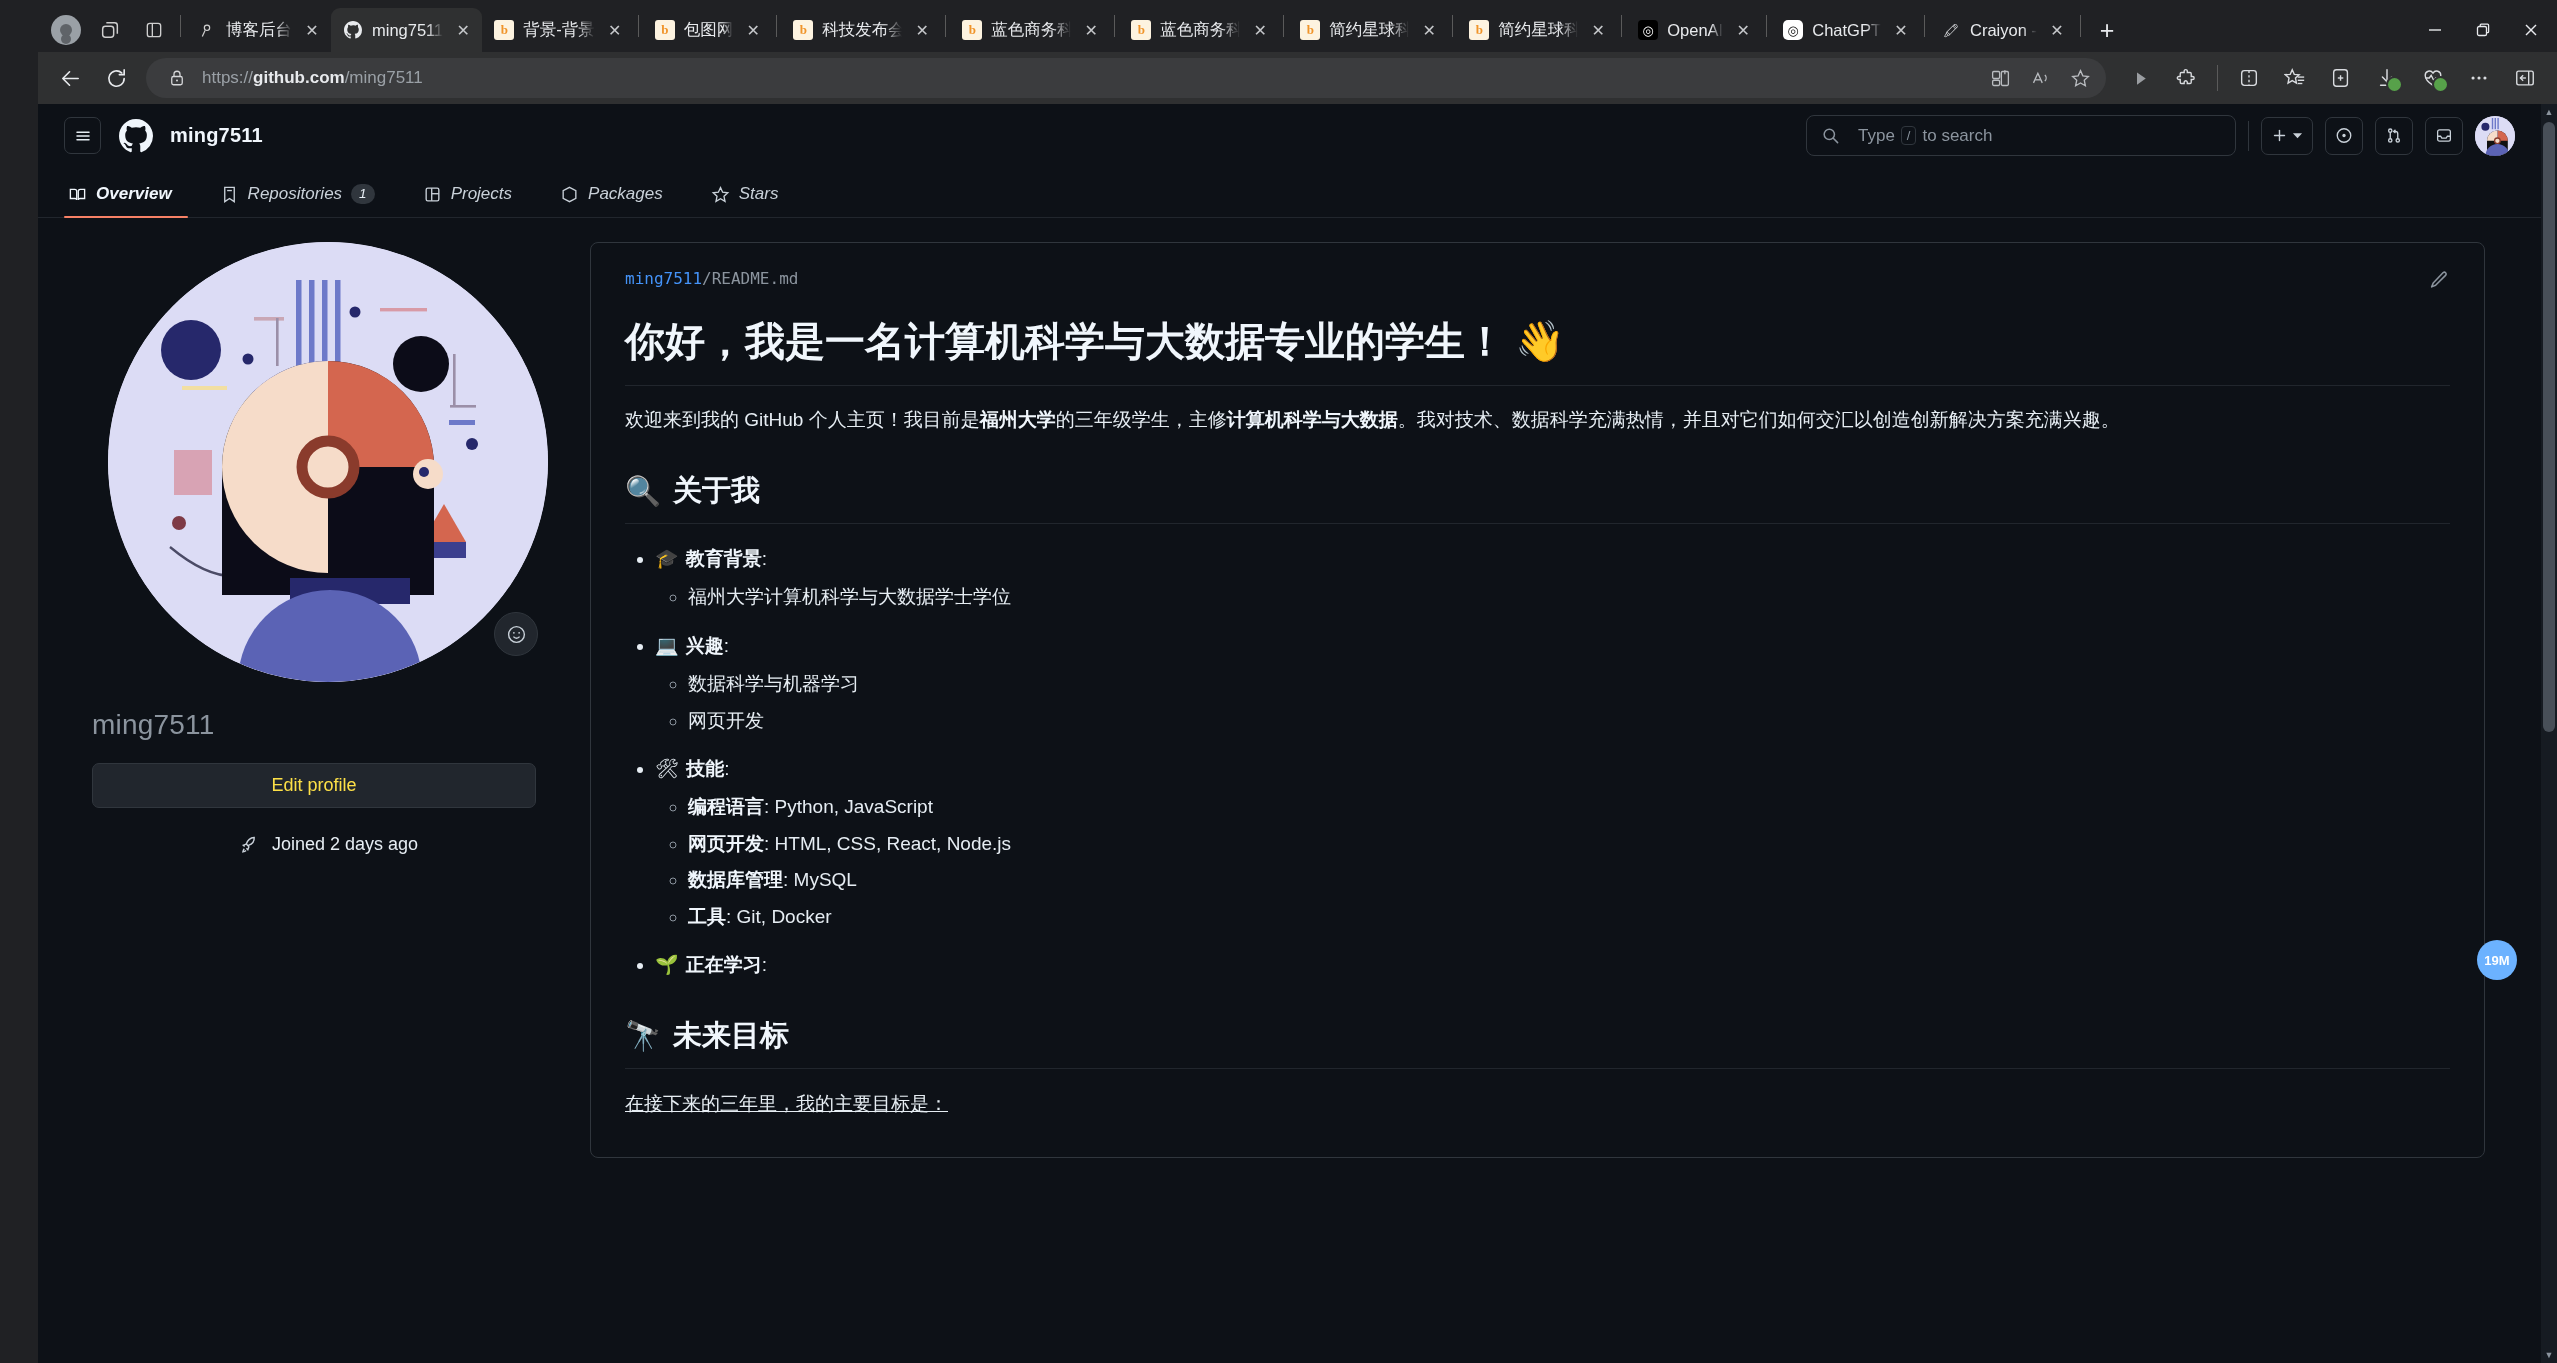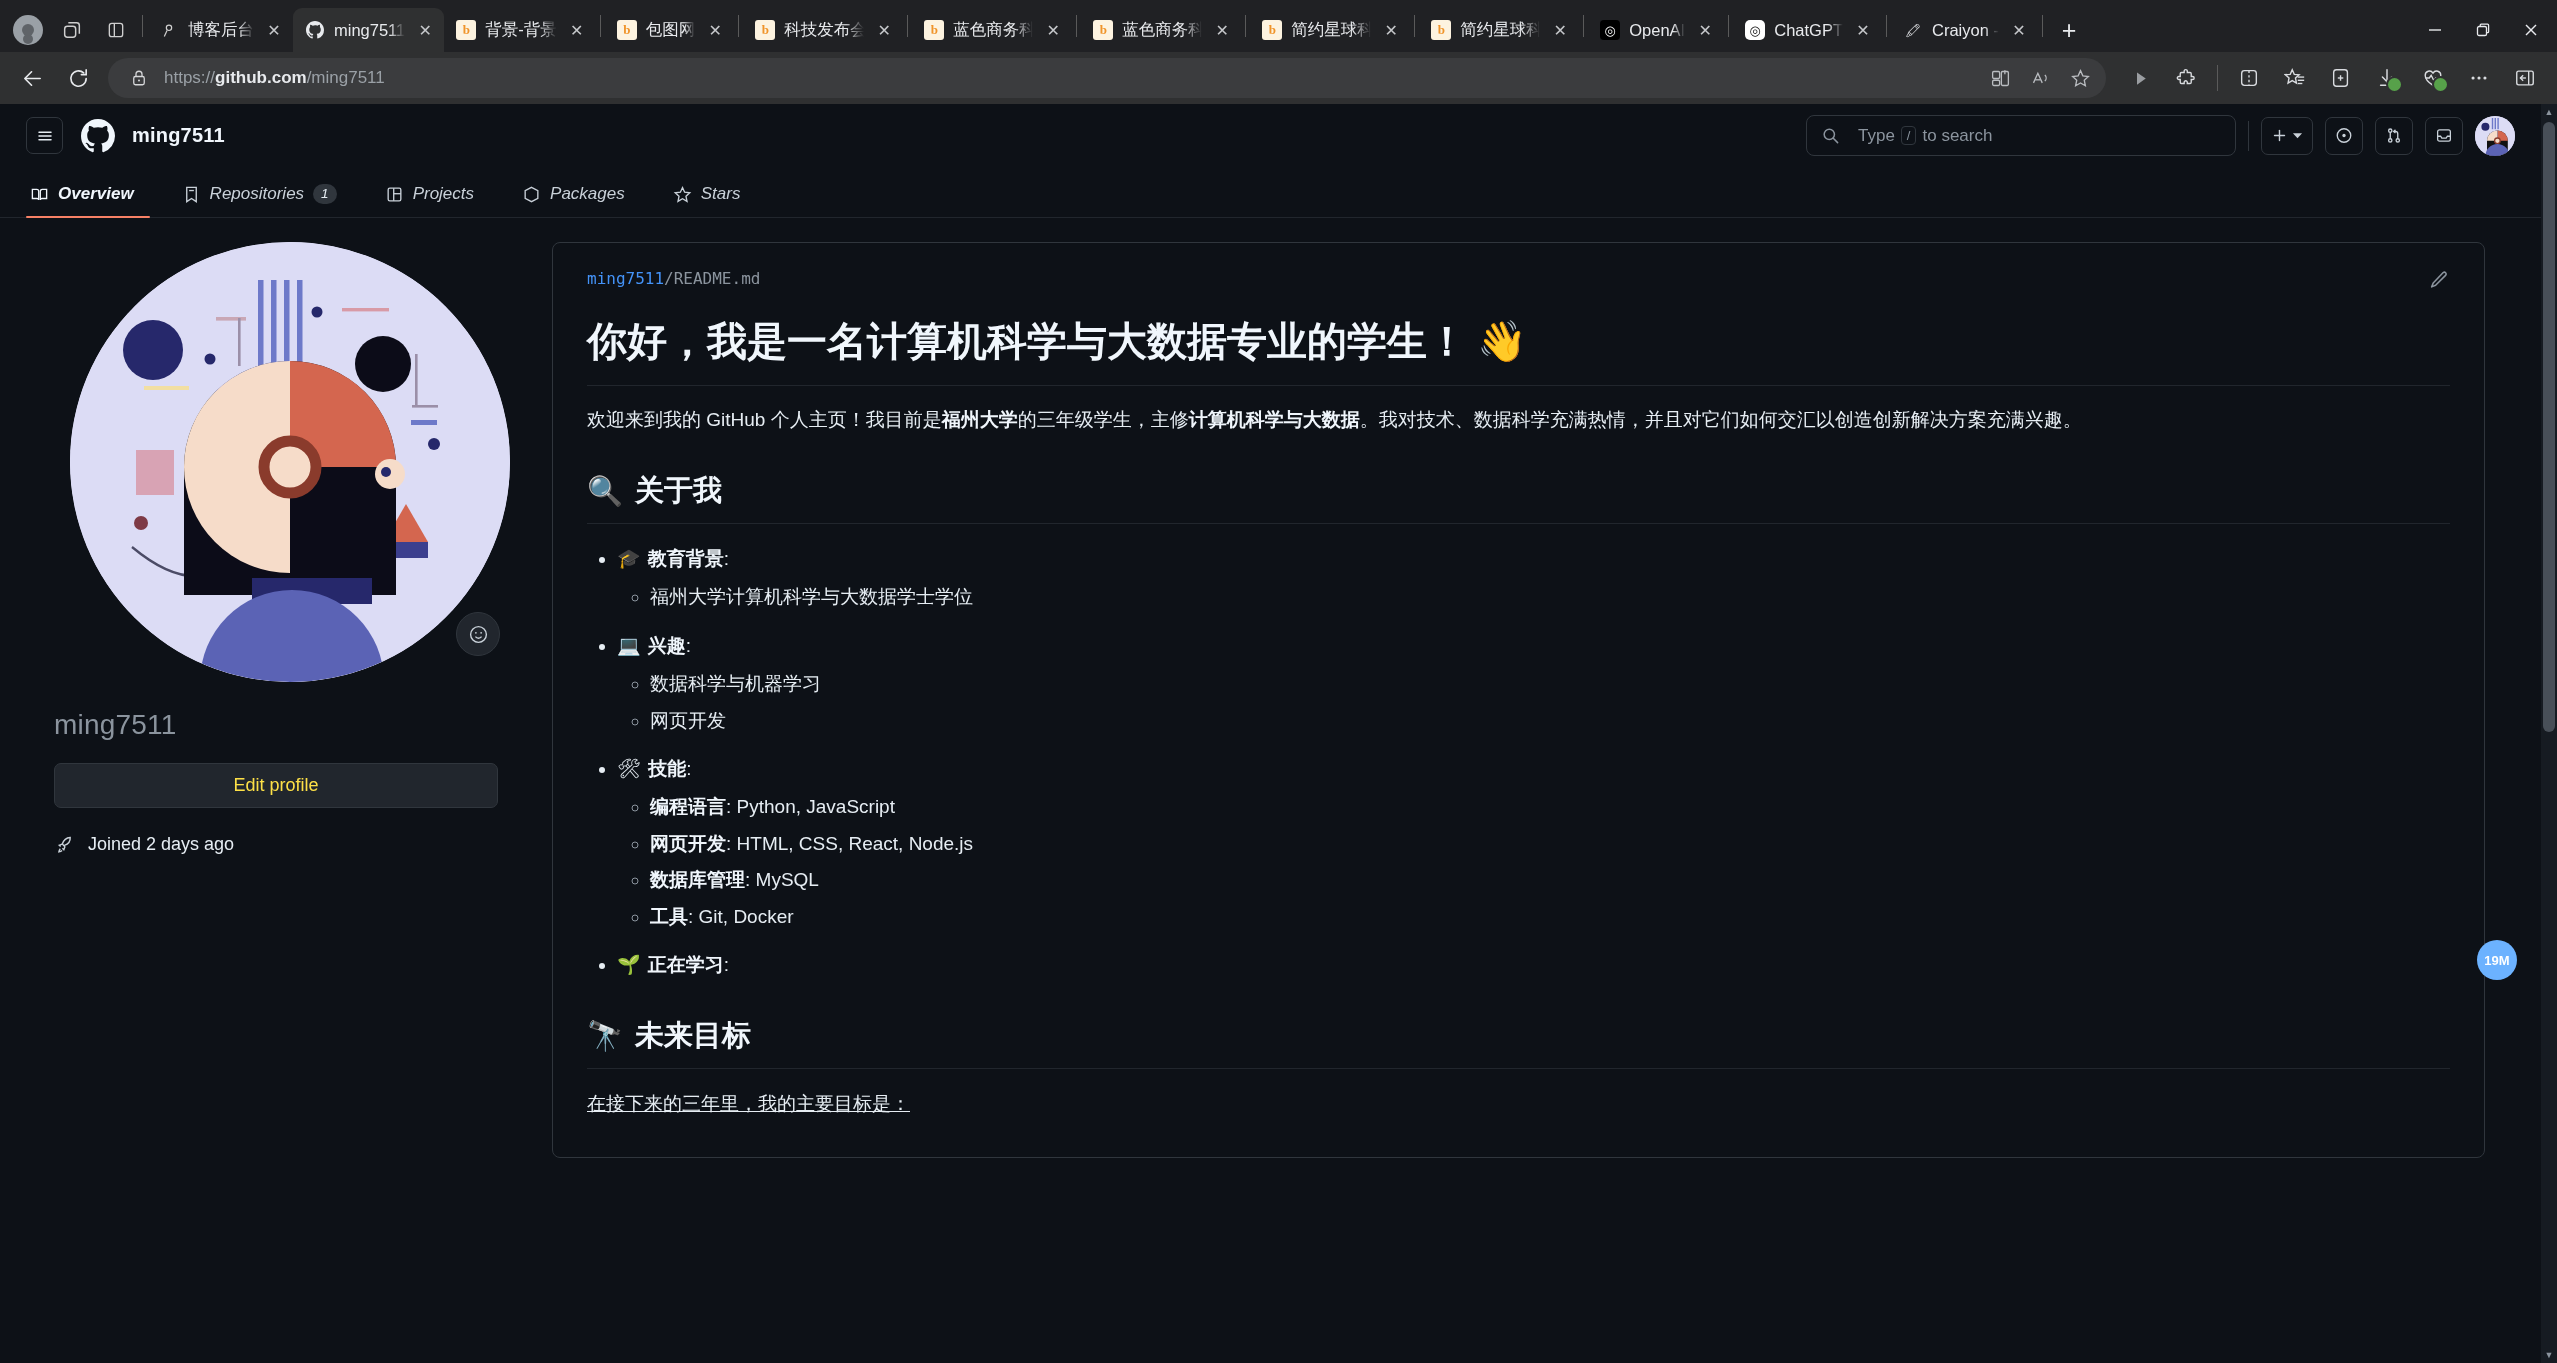--- a/index.html
+++ b/index.html
@@ -4,21 +4,21 @@
 <style>
   * { box-sizing: border-box; margin: 0; padding: 0; }
   html, body {
     width: 2557px; height: 1363px;
     background: #202124;
     font-family: "Liberation Sans", sans-serif;
     overflow: hidden;
   }
 
   
-  .browser { width: 2557px; height: 1363px; display: flex; flex-direction: column; background:#202124; }
+  .browser { width: 2557px; height: 1363px; display: flex; flex-direction: column; background:#202124;padding-left:38px; }
 
   .tabstrip {
     height: 52px; background: #202124; display: flex; align-items: flex-end;
     padding-left: 6px; flex: 0 0 52px; position: relative;
   }
   .chrome-btn {
     width: 44px; height: 44px; display:flex; align-items:center; justify-content:center;
     border-radius: 6px; flex: 0 0 auto; color:#c7c7c7;
   }
   .profile-dot {
@@ -143,21 +143,21 @@
     position:absolute; right: 10px; bottom: 26px;
     width: 44px; height:44px; border-radius:50%; background:#21262d; border:1px solid #30363d;
     display:flex;align-items:center;justify-content:center; color:#c9d1d9;
   }
   .side-name { font-size:28px; color:#8b949e; margin: 27px 0 0 0; font-weight:400; letter-spacing:.2px;}
   .edit-btn {
     margin-top: 22px; width: 444px; height: 45px; background:#21262d; border:1px solid #30363d;
     border-radius:7px; display:flex;align-items:center;justify-content:center;
     color:#fde047; font-size:18px;
   }
-  .joined { margin-top: 26px; display:flex; align-items:center; gap:13px; color:#e6edf3; font-size:18px;}
+  .joined { margin-top: 26px; display:flex; align-items:center; gap:13px; color:#e6edf3; font-size:18px;justify-content:center;}
 
   .maincol { flex:1 1 auto; padding-left: 26px; padding-right: 30px; }
   .readme-card {
     border:1px solid #30363d; border-radius:8px; padding: 26px 34px 40px 34px; background:#0d1117;
     position: relative;
   }
   .readme-head { display:flex; }
   .readme-path { font-family:"DejaVu Sans Mono", monospace; font-size:16px; color:#8b949e; }
   .readme-path a { color:#4493f8; }
   .readme-edit { margin-left:auto; color:#8b949e; }

